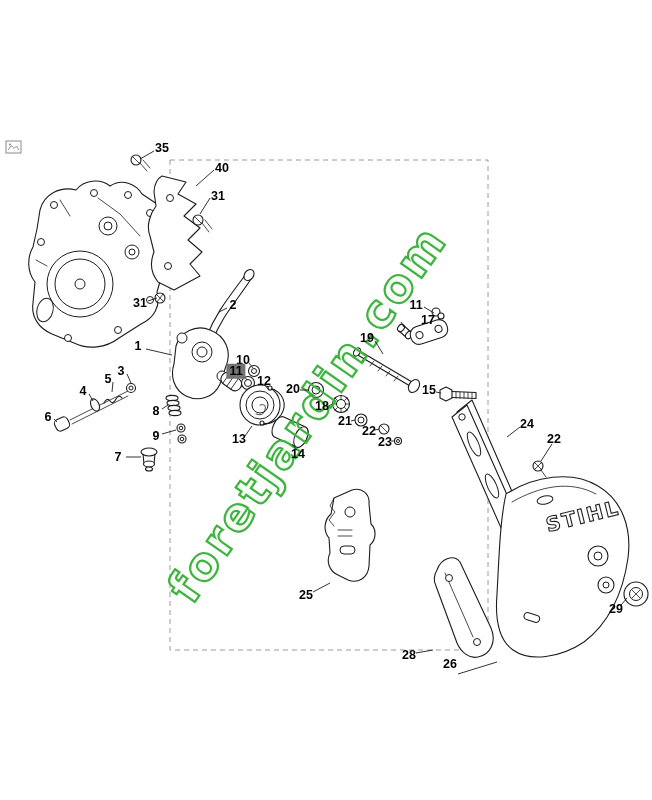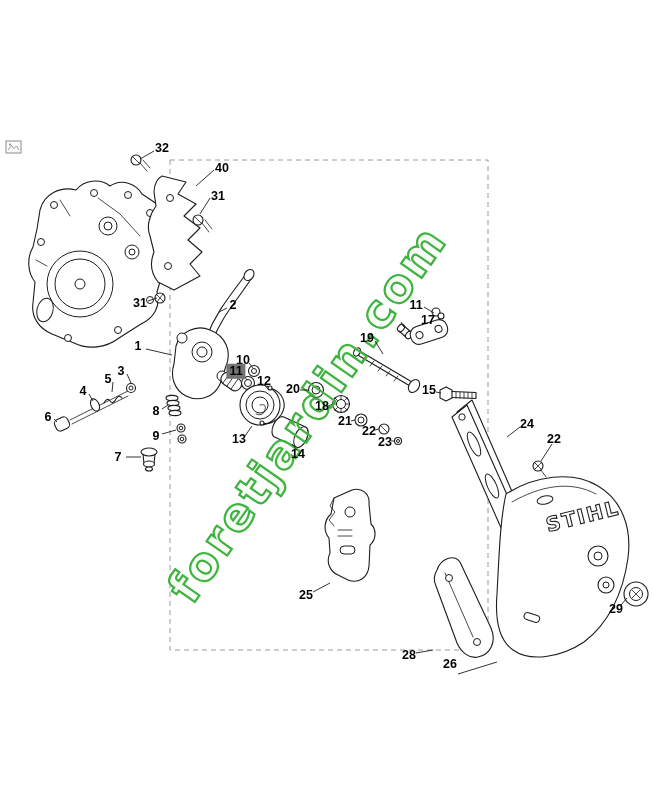--- a/index.html
+++ b/index.html
@@ -245,21 +245,21 @@
   </g>
 
   <text class="wm" transform="translate(192 606) rotate(-55)">foretjardin.com</text>
 
   <g>
     <path class="leader" d="M 154,151 L 140,159 M 214,170 L 196,186 M 210,198 L 200,214 M 148,301 L 157,298 M 227,308 L 219,312 M 424,307 L 434,313 M 401,322 L 404,327 M 375,341 L 383,354 M 146,349 L 172,355 M 249,363 L 253,368 M 243,375 L 247,380 M 264,384 L 268,389 M 127,374 L 131,383 M 113,382 L 112,392 M 89,394 L 93,401 M 300,390 L 308,390 M 436,392 L 441,393 M 329,406 L 332,404 M 162,409 L 168,405 M 351,421 L 355,420 M 54,419 L 57,422 M 375,430 L 379,429 M 391,441 L 394,441 M 520,427 L 507,437 M 162,434 L 176,430 M 245,436 L 252,426 M 552,444 L 541,461 M 126,457 L 141,457 M 297,450 L 292,444 M 313,592 L 330,583 M 621,605 L 627,598 M 416,653 L 433,650 M 458,674 L 497,662"></path>
   </g>
 </svg>
 
 <div>
-  <span class="callout" style="left: 162px; top: 148px;">32</span>
+  <span class="callout" style="left: 162px; top: 148px;">35</span>
   <span class="callout" style="left: 222px; top: 168px;">40</span>
   <span class="callout" style="left: 218px; top: 196px;">31</span>
   <span class="callout" style="left: 140px; top: 303px;">31</span>
   <span class="callout" style="left: 233px; top: 305px;">2</span>
   <span class="callout" style="left: 416px; top: 305px;">11</span>
   <span class="callout" style="left: 393px; top: 320px; margin-left: 35px;">17</span>
   <span class="callout" style="left: 367px; top: 338px;">19</span>
   <span class="callout" style="left: 138px; top: 346px;">1</span>
   <span class="callout" style="left: 243px; top: 360px; text-align: center;">10</span>
   <span class="callout highlight" style="left: 236px; top: 371px;">11</span>

